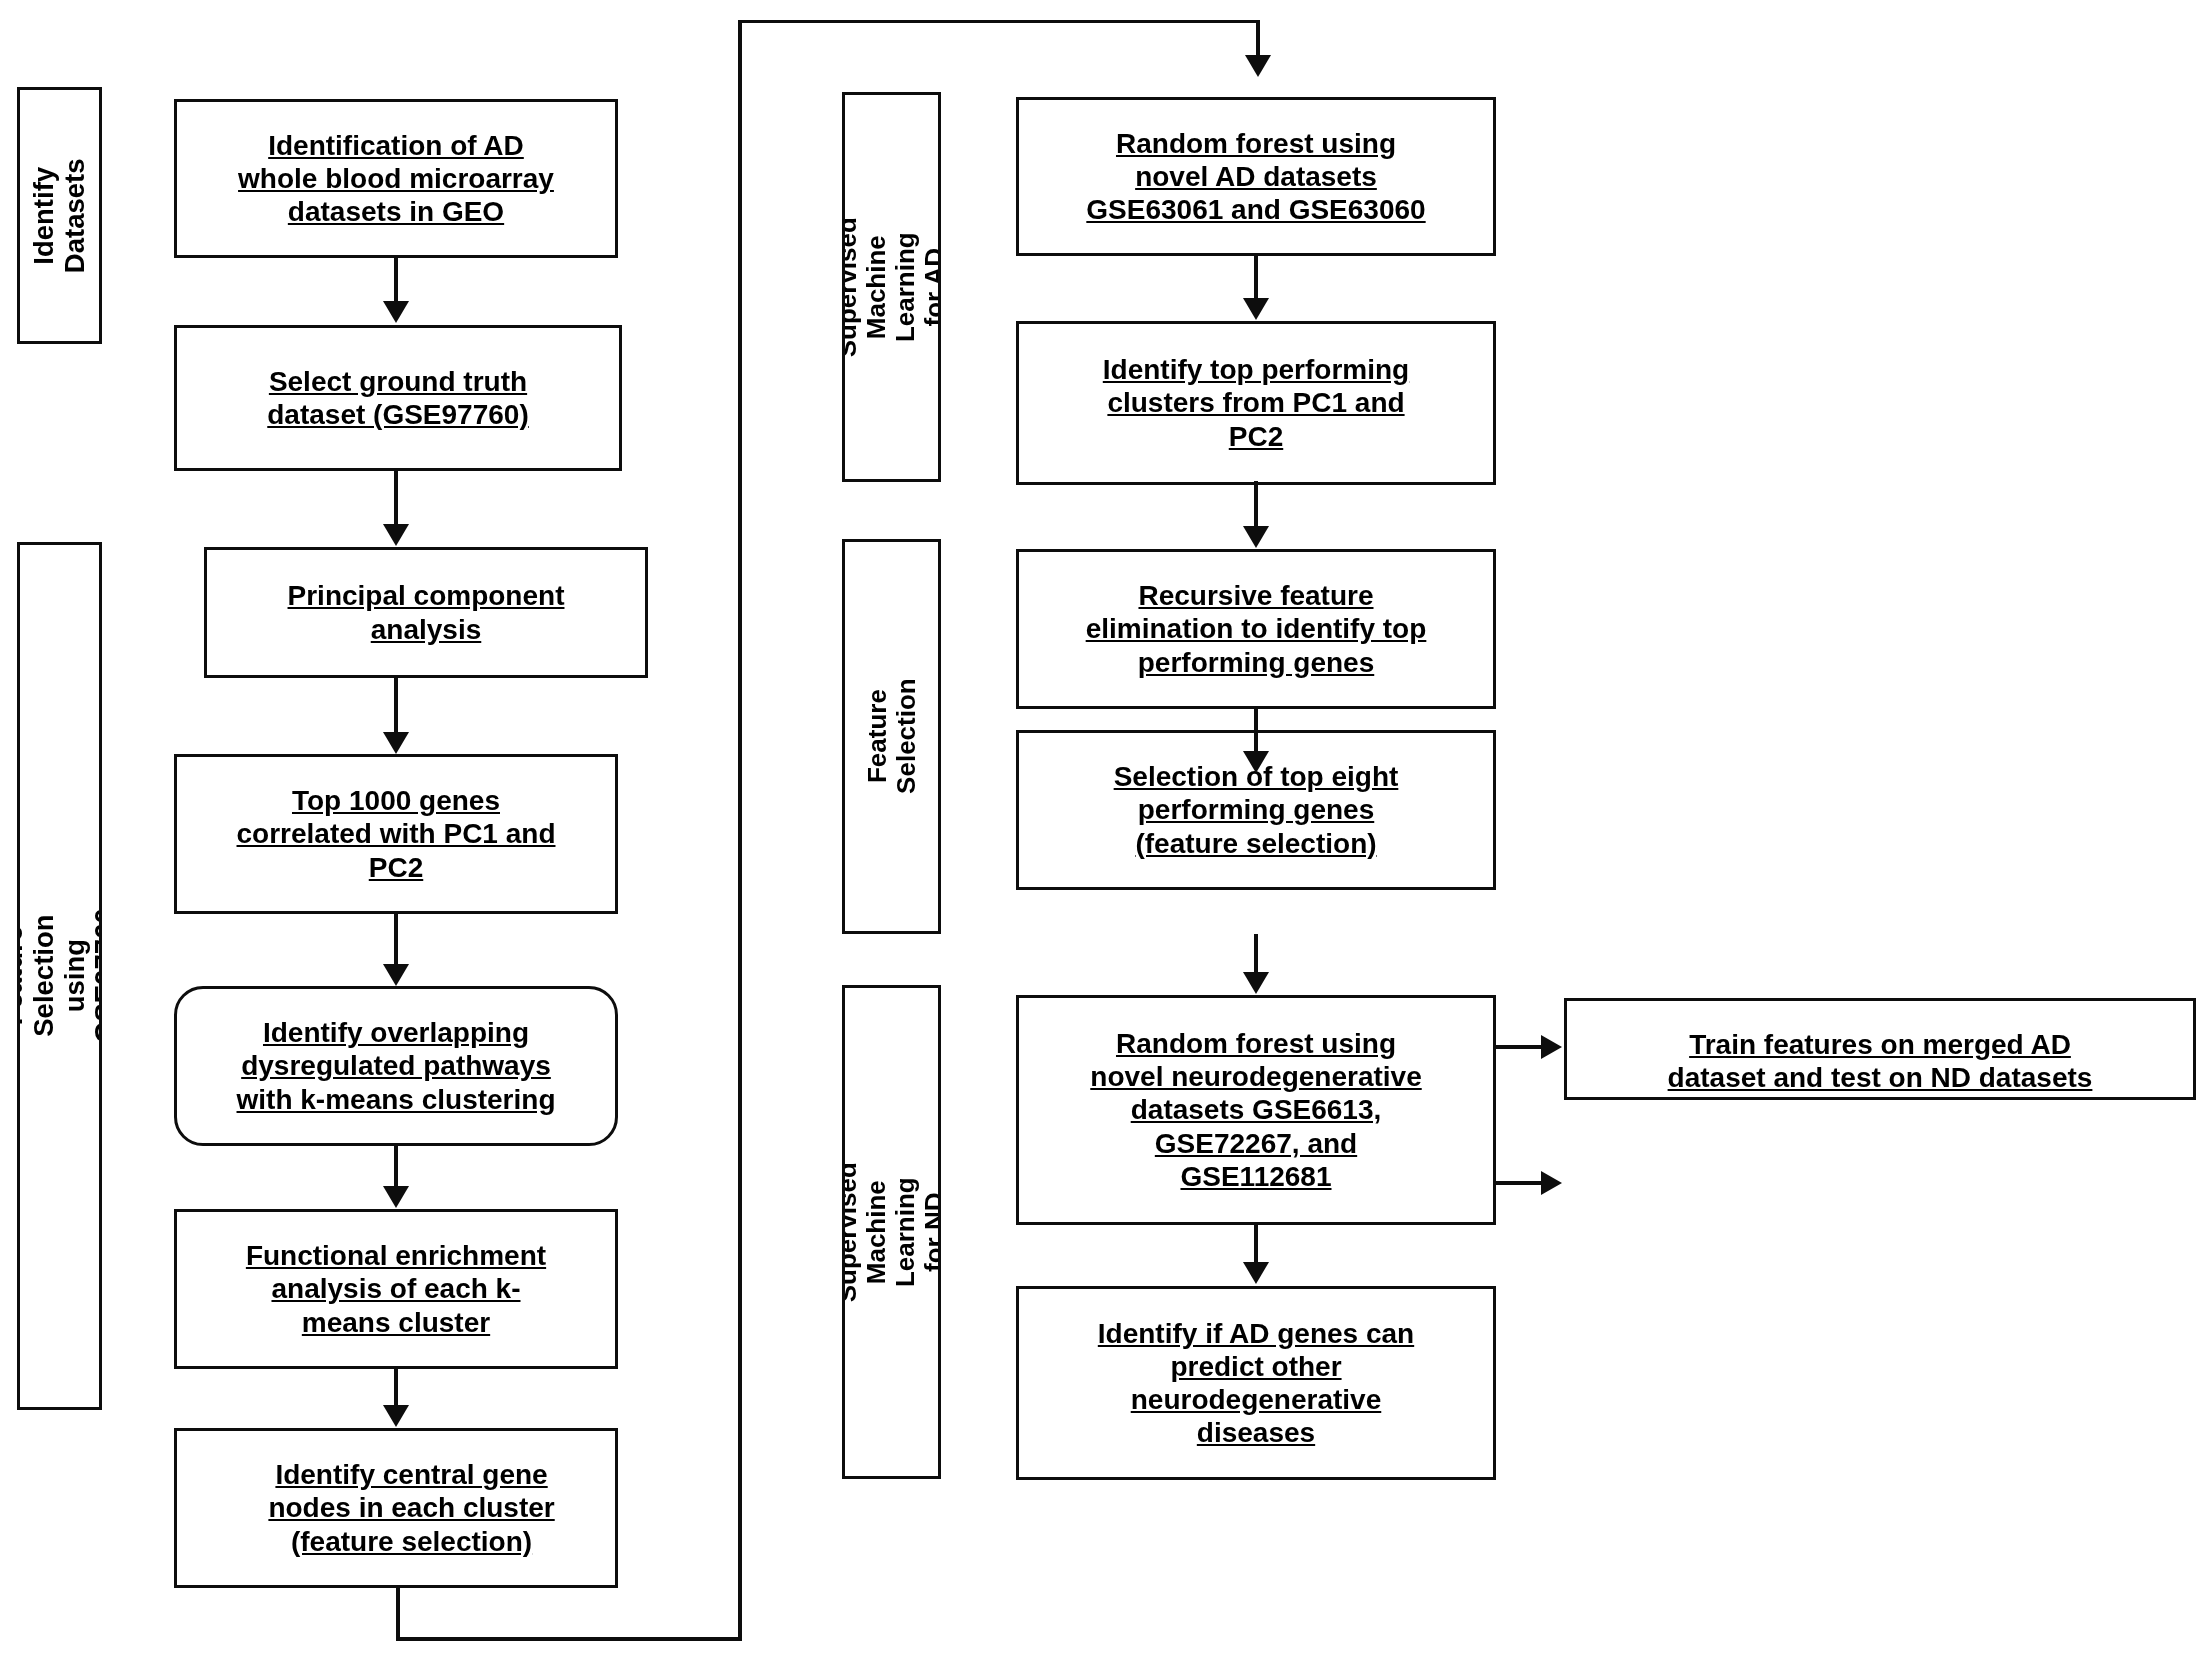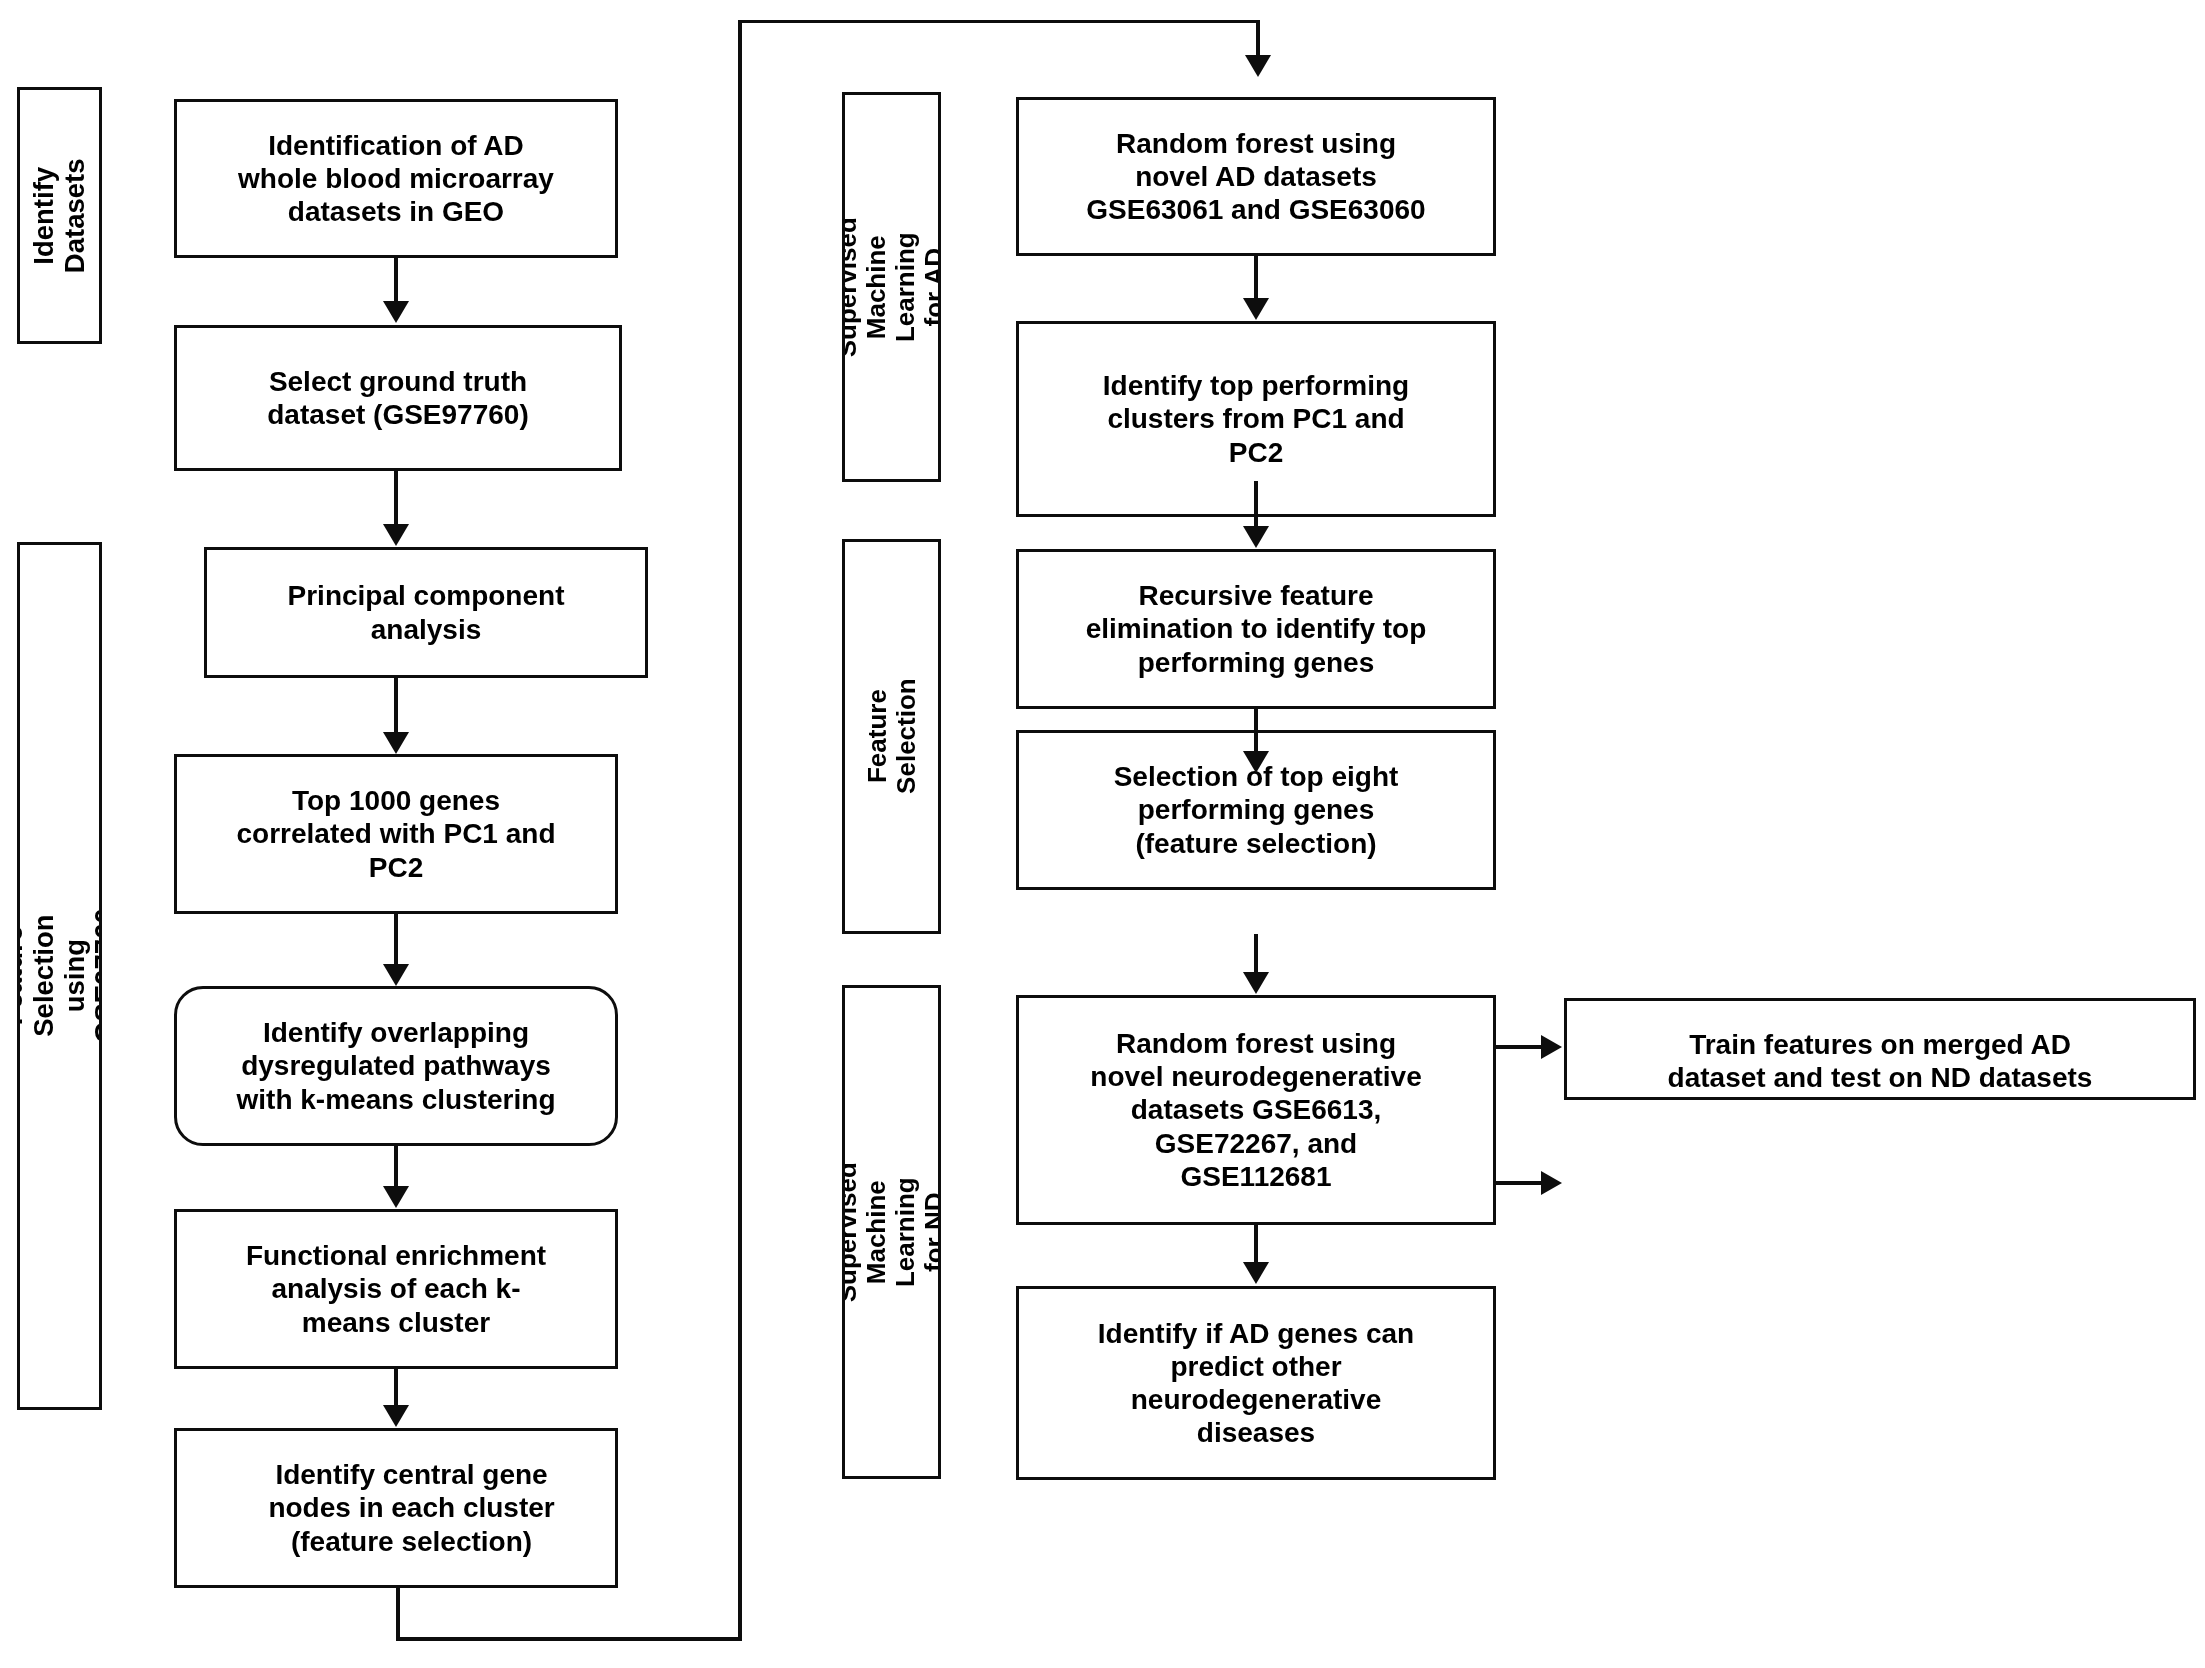--- a/index.html
+++ b/index.html
@@ -25,20 +25,21 @@
     justify-content: center;
     text-align: center;
     color: #000000;
     font-weight: bold;
     line-height: 1.18;
     padding: 3.4px 7.9px;
   }
   .node .txt {
     display: block;
     white-space: pre-line;
+    text-decoration: underline;
   }
   .band {
     position: absolute;
     box-sizing: border-box;
     border: 3.9px solid #0d0d0d;
     background: #ffffff;
     display: flex;
     align-items: center;
     justify-content: center;
     overflow: hidden;
@@ -138,21 +139,21 @@
 nodes in each cluster
 (feature selection)</span>
   </div>
 
   <div class="node" style="left:1016px; top:97px; width:480px; height:159px; font-size:28px;">
     <span class="txt">Random forest using
 novel AD datasets
 GSE63061 and GSE63060</span>
   </div>
 
-  <div class="node" style="left:1016px; top:321px; width:480px; height:196px; font-size:28px;">
+  <div class="node" style="left:1016px; top:321px; width:480px; height:164px; font-size:28px;">
     <span class="txt">Identify top performing
 clusters from PC1 and
 PC2</span>
   </div>
 
   <div class="node" style="left:1016px; top:549px; width:480px; height:160px; font-size:28px;">
     <span class="txt">Recursive feature
 elimination to identify top
 performing genes</span>
   </div>

